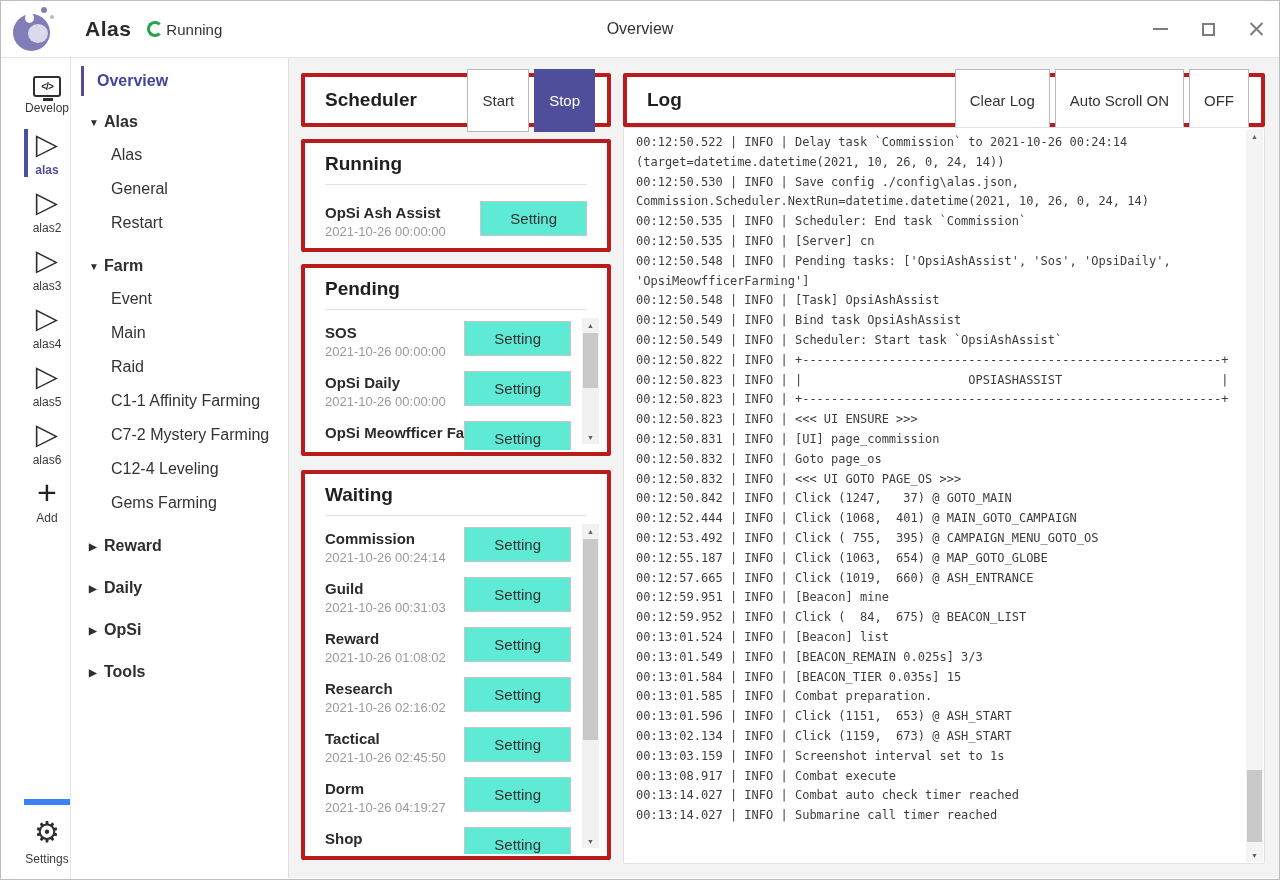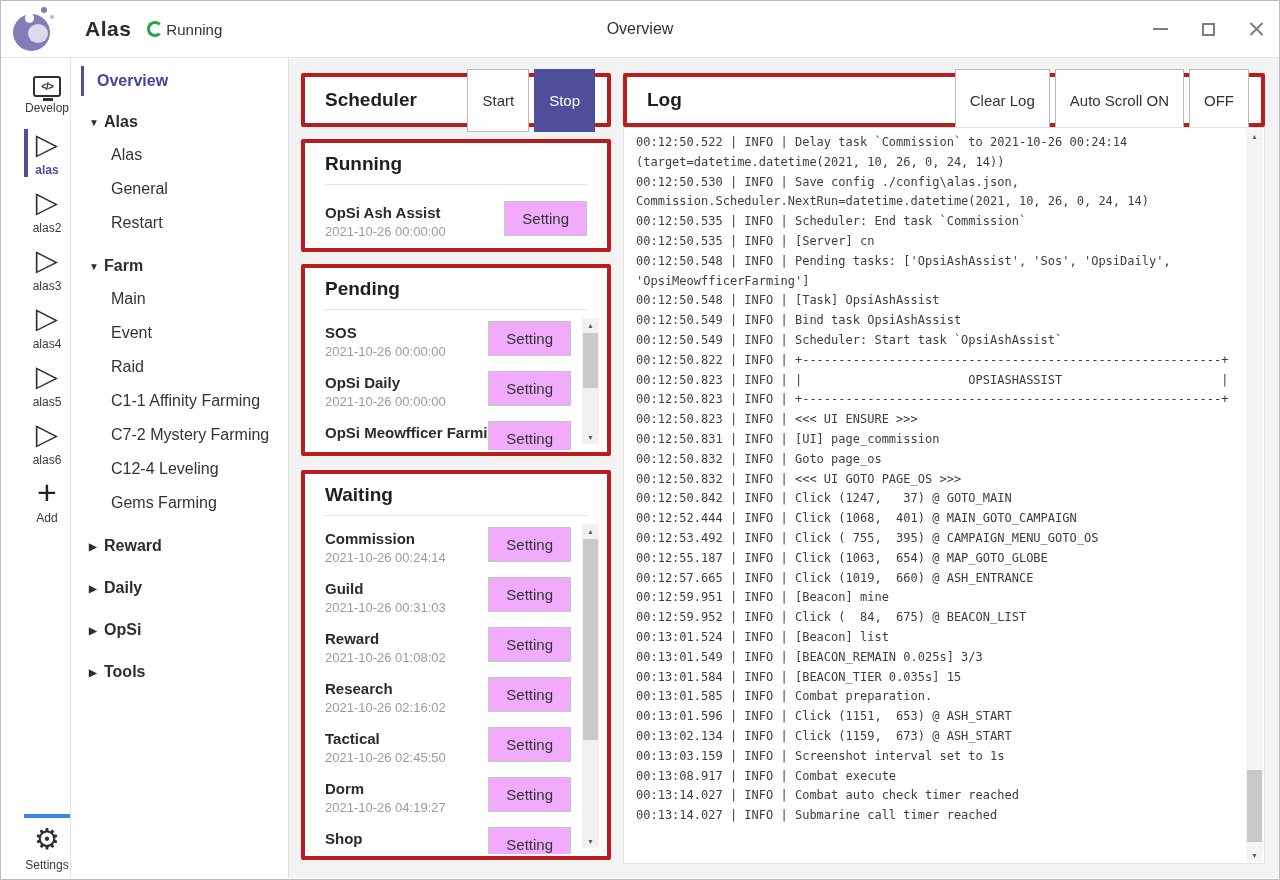--- a/index.html
+++ b/index.html
@@ -43,21 +43,21 @@
   .rail-glyph{display:flex;align-items:center;justify-content:center;height:30px;position:relative;}
   .rail-glyph[data-icon="play"]::before{content:"▷";font-size:29px;line-height:1;color:#2f2f2f;}
   .rail-glyph[data-icon="plus"]::before{content:"+";font-size:34px;font-weight:300;line-height:1;color:#222;}
   .rail-glyph[data-icon="gear"]::before{content:"⚙";font-size:29px;line-height:1;color:#2f2f2f;}
   .rail-glyph[data-icon="develop"]{width:28px;height:21px;border:2px solid #2f2f2f;border-radius:3px;}
   .rail-glyph[data-icon="develop"]::before{content:"</>";font-size:10px;font-weight:bold;color:#2f2f2f;letter-spacing:-1px;}
   .rail-glyph[data-icon="develop"]::after{content:"";position:absolute;bottom:-6px;left:8px;width:10px;height:3px;background:#2f2f2f;}
   .rail-label{font-size:12px;margin-top:4px;color:#3a3a3a;}
   .rail-item[data-active="true"] .rail-label{color:#4e4e9b;font-weight:bold;}
   .rail-spacer{flex:1;}
-  .rail-settings{border-top:4px solid #3b82f6;height:64px;}
+  .rail-settings{border-top:6px solid #3b82f6;height:79px;}
   
   .nav{width:218px;background:#fff;border-right:1px solid #e0e0e0;padding-top:8px;overflow:hidden;}
   .nav-item{display:flex;align-items:center;font-size:16px;color:#333;cursor:pointer;}
   .nav-item[data-role="overview"]{height:30px;margin-left:10px;margin-bottom:8px;
     border-left:3px solid #4e4e9b;padding-left:13px;font-weight:bold;color:#44449a;}
   .nav-item[data-role="group-expanded"],.nav-item[data-role="group-collapsed"]{
     height:32px;margin-top:10px;padding-left:18px;font-weight:bold;color:#2e2e2e;}
   .nav-item[data-role="child"]{height:34px;padding-left:40px;color:#333;}
   .nav-arrow{font-size:10px;width:15px;color:#2e2e2e;flex:0 0 auto;}
   
@@ -76,22 +76,22 @@
   .card-head{margin:10px 20px 0;padding-bottom:9px;border-bottom:1px solid #e3e3e3;
     font-size:19px;font-weight:bold;color:#1f1f1f;}
   .task-list{position:relative;padding:6px 0 0 20px;}
   .running-card{height:113px;} .running-card .task-list{height:61px;}
   .pending-card{height:192px;} .pending-card .task-list{height:140px;overflow:hidden;}
   .waiting-card{height:390px;margin-top:14px;} .waiting-card .task-list{height:338px;overflow:hidden;}
   .task-row{height:50px;position:relative;padding-top:7px;}
   .running-card .task-row{padding-top:12px;height:60px;}
   .task-name{font-size:15px;font-weight:bold;color:#2b2b2b;max-width:182px;line-height:1.35;}
   .task-time{font-size:13px;color:#9b9b9b;margin-top:1px;}
-  .btn-setting{position:absolute;right:36px;top:5px;background:#f0abfc;border:1px solid #c6c6c6;
-    color:#333;font-size:15px;font-family:inherit;padding:8px 17px;cursor:pointer;}
+  .btn-setting{position:absolute;right:36px;top:5px;background:#5eead4;border:1px solid #c6c6c6;
+    color:#333;font-size:15px;font-family:inherit;padding:8px 29px;cursor:pointer;}
   .running-card .btn-setting{right:20px;top:10px;}
   
   .vscroll{position:absolute;top:50px;bottom:8px;right:8px;width:17px;background:#f1f1f1;}
   .vs-arrow{position:absolute;left:0;width:17px;height:14px;display:flex;align-items:center;
     justify-content:center;cursor:pointer;color:#616161;}
   .vs-arrow.up{top:0;} .vs-arrow.down{bottom:0;}
   .vs-arrow.up::before{content:"▲";font-size:7px;} .vs-arrow.down::before{content:"▼";font-size:7px;}
   .vs-thumb{position:absolute;left:1px;width:15px;background:#c9c9c9;cursor:pointer;}
   .pending-card .vs-thumb{top:15px;height:44%;}
   .waiting-card .vs-thumb{top:15px;height:62%;}
@@ -213,26 +213,26 @@
             <span class="nav-label">Restart</span>
           </div>
 
           <div class="nav-item" data-role="group-expanded">
             <span class="nav-arrow">▼</span>
             <span class="nav-label">Farm</span>
           </div>
 
           <div class="nav-item" data-role="child">
 
+            <span class="nav-label">Event</span>
+          </div>
+
+          <div class="nav-item" data-role="child">
+
             <span class="nav-label">Main</span>
-          </div>
-
-          <div class="nav-item" data-role="child">
-
-            <span class="nav-label">Event</span>
           </div>
 
           <div class="nav-item" data-role="child">
 
             <span class="nav-label">Raid</span>
           </div>
 
           <div class="nav-item" data-role="child">
 
             <span class="nav-label">C1-1 Affinity Farming</span>

